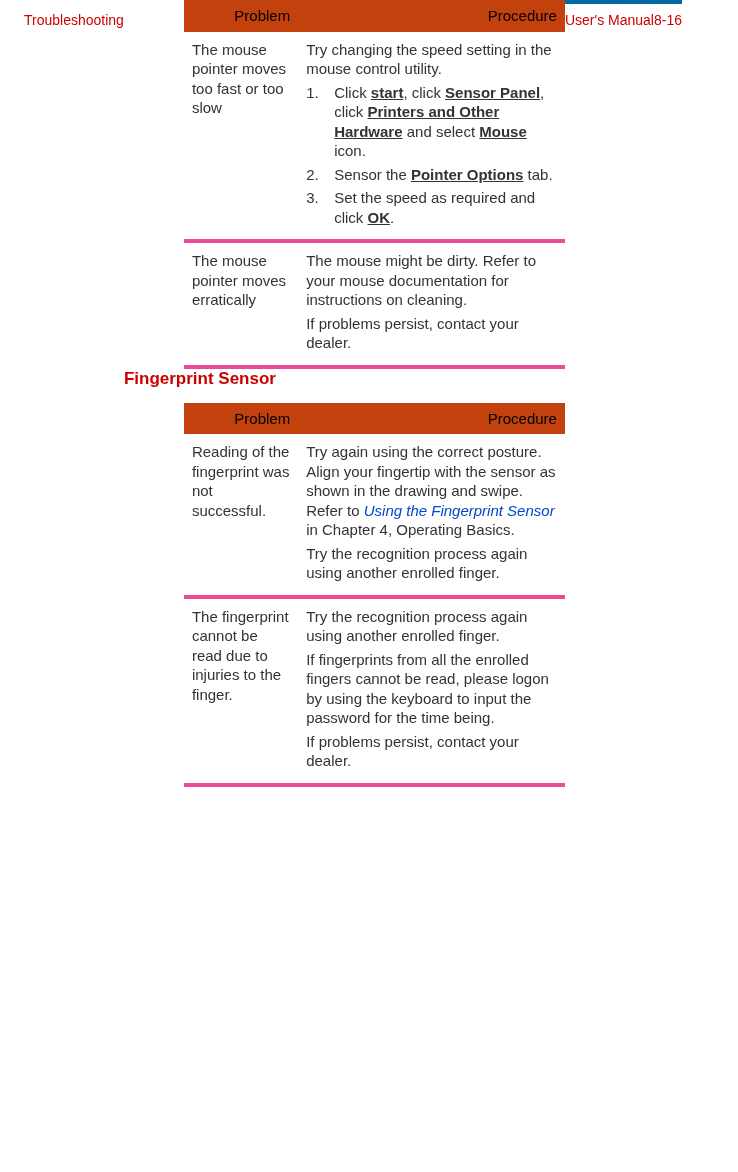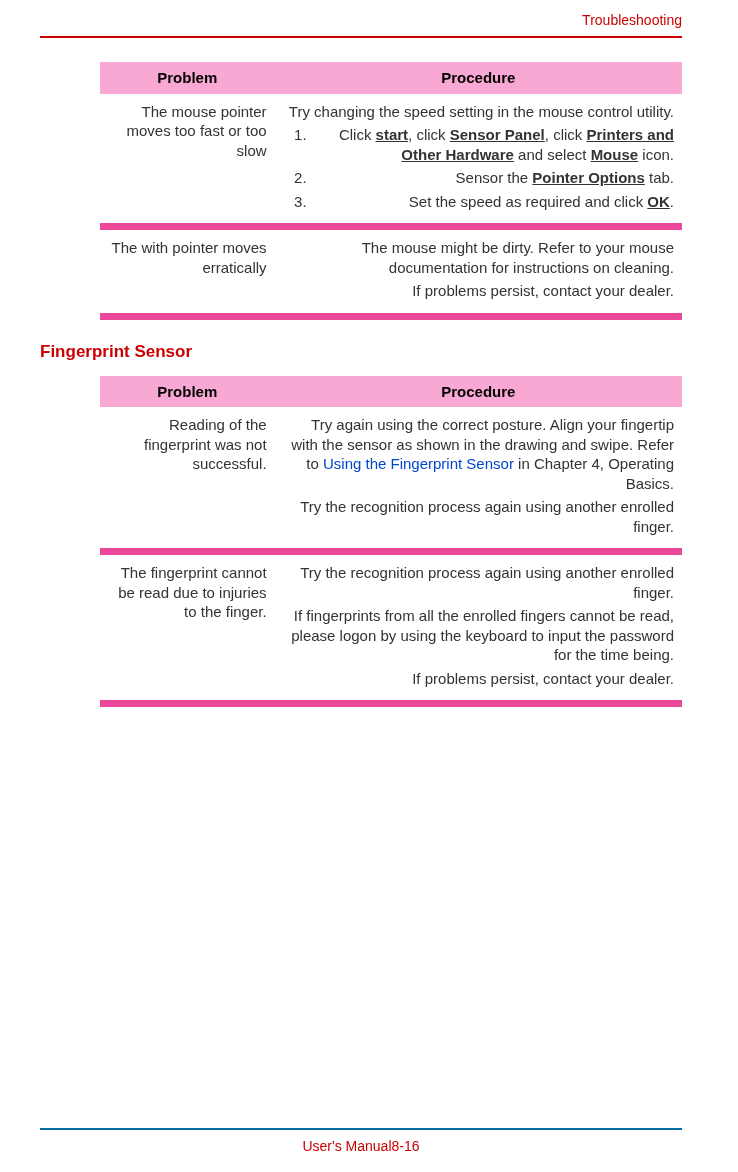--- a/index.html
+++ b/index.html
@@ -5,24 +5,23 @@
     * { margin: 0; padding: 0; box-sizing: border-box; }
     body {
       font-family: Arial, Helvetica, sans-serif;
       width: 738px;
       height: 1172px;
       position: relative;
       background: #fff;
       color: #333;
     }
     .page {
-      padding: 0 56px 0 40px;
+      padding: 0 56px 0 24px;
       height: 100%;
       display: flex;
-      flex-direction: column;
     }
     .header {
       text-align: right;
       padding-top: 12px;
       padding-bottom: 6px;
       color: #c00;
       font-size: 14px;
     }
     .header-line {
       border-top: 2px solid #c00;
@@ -33,34 +32,33 @@
       padding-left: 60px;
       flex: 1;
     }
     table {
       width: 100%;
       border-collapse: collapse;
       font-size: 15px;
       line-height: 1.3;
     }
     th {
-      background: #f9a8d4;
+      background: #c2410c;
       color: #000;
-      font-weight: bold;
-      text-align: center;
+      font-weight: normal;
+      text-align: right;
       padding: 6px 8px;
       vertical-align: top;
     }
     th.col-problem { width: 30%; }
     th.col-procedure { width: 70%; margin-left: 30px; }
     td {
       padding: 8px 8px;
       vertical-align: top;
-      border-bottom: 7px solid #ec4899;
-      text-align: right;
+      border-bottom: 4px solid #ec4899;
     }
     td.problem-cell { width: 30%; }
     td.procedure-cell { width: 70%; }
     .proc-text { margin-bottom: 4px; }
     ol.steps {
       list-style: none;
       counter-reset: step;
       padding-left: 0;
     }
     ol.steps li {
@@ -72,29 +70,29 @@
     ol.steps li::before {
       content: counter(step) ".";
       position: absolute;
       left: 0;
       width: 24px;
     }
     .section-heading {
       color: #c00;
       font-size: 17px;
       font-weight: bold;
-      margin-top: 22px;
       margin-bottom: 14px;
       margin-left: -60px;
     }
     .link-text {
       color: #0047cc;
+      font-style: italic;
     }
     .footer {
-      border-top: 2px solid #0369a1;
+      border-top: 4px solid #0369a1;
       padding-top: 8px;
       padding-bottom: 18px;
       display: flex;
       justify-content: center;
       color: #c00;
       font-size: 14px;
     }
     b { font-weight: bold; text-decoration: underline; }
   </style>
 </head>
@@ -121,21 +119,21 @@
           <td class="procedure-cell">
             <div class="proc-text">Try changing the speed setting in the mouse control utility.</div>
             <ol class="steps">
               <li><span>Click </span><b>start</b><span>, click </span><b>Sensor Panel</b><span>, click </span><b>Printers and Other Hardware</b><span> and select </span><b>Mouse</b><span> icon.</span></li>
               <li><span>Sensor the </span><b>Pointer Options</b><span> tab.</span></li>
               <li><span>Set the speed as required and click </span><b>OK</b><span>.</span></li>
             </ol>
           </td>
         </tr>
         <tr>
-          <td class="problem-cell">The with pointer moves erratically</td>
+          <td class="problem-cell">The mouse pointer moves erratically</td>
           <td class="procedure-cell">
             <div class="proc-text">The mouse might be dirty. Refer to your mouse documentation for instructions on cleaning.</div>
             <div class="proc-text">If problems persist, contact your dealer.</div>
           </td>
         </tr>
       </tbody>
     </table>
 
     <div class="section-heading">Fingerprint Sensor</div>
 

